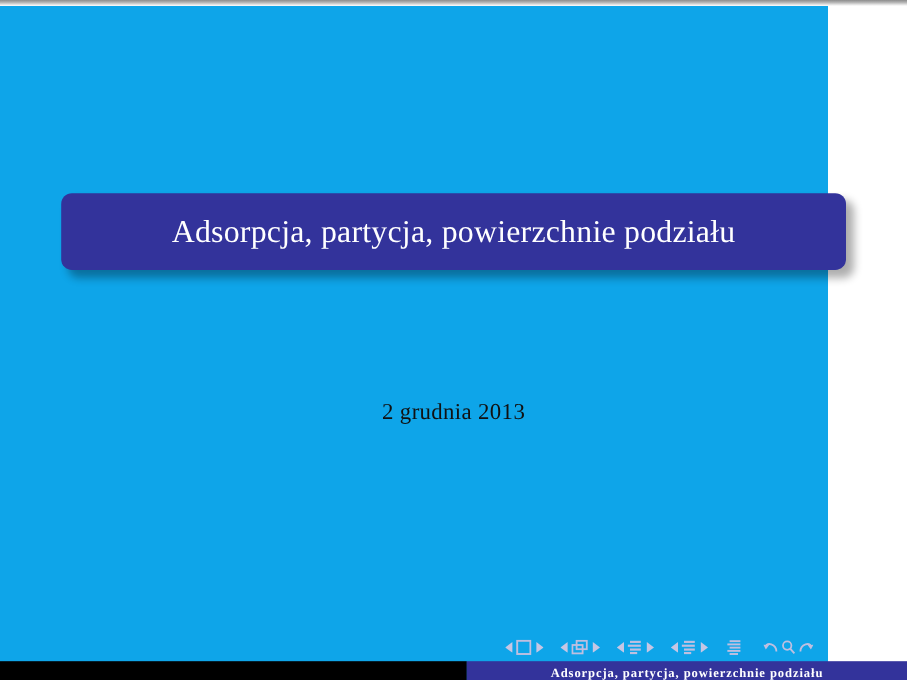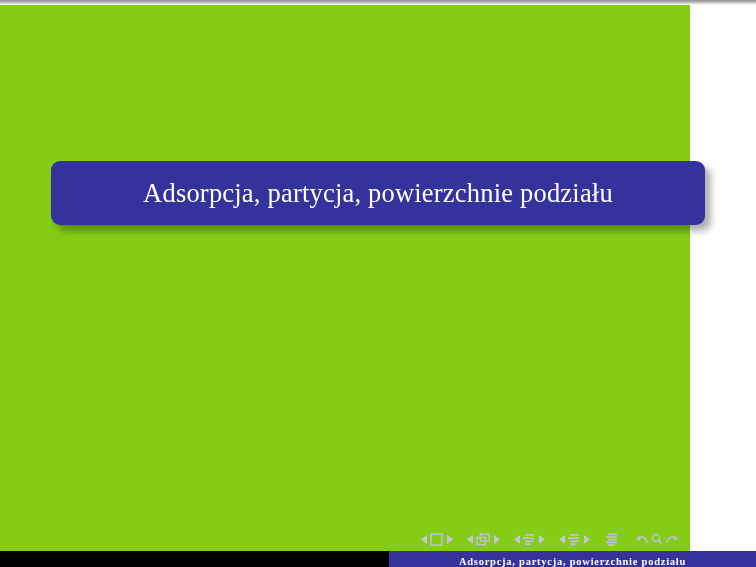--- a/index.html
+++ b/index.html
@@ -22,21 +22,21 @@
     width: 756px;
     height: 5px;
     background: linear-gradient(to bottom, #8c8c8c 0%, #b4b4b4 40%, #e2e2e2 75%, #ffffff 100%);
   }
 
   #slide {
     position: absolute;
     top: 5px; left: 0;
     width: 690px;
     height: 562px;
-    background: #84cc16;
+    background: #0ea5e9;
   }
 
   
   #title-block {
     position: absolute;
     left: 51px;
     top: 156px;
     width: 654px;
     height: 64px;
     background: #33339B;
@@ -120,20 +120,21 @@
 <body>
 
 <div id="top-edge"></div>
 
 <div id="slide">
 
   <div id="title-block">
     <div id="title-text">Adsorpcja, partycja, powierzchnie podziału</div>
   </div>
 
+  <div id="date-line">2 grudnia 2013</div>
 
   <div id="nav-symbols">
 
     <div class="nav-group">
       <span class="nav-arrow">
         <svg width="7" height="9" viewBox="0 0 7 9">
             <polygon points="6,0 6,9 0,4.5" fill="#C6C6E4"></polygon>
           </svg>
       </span>
       <span>

